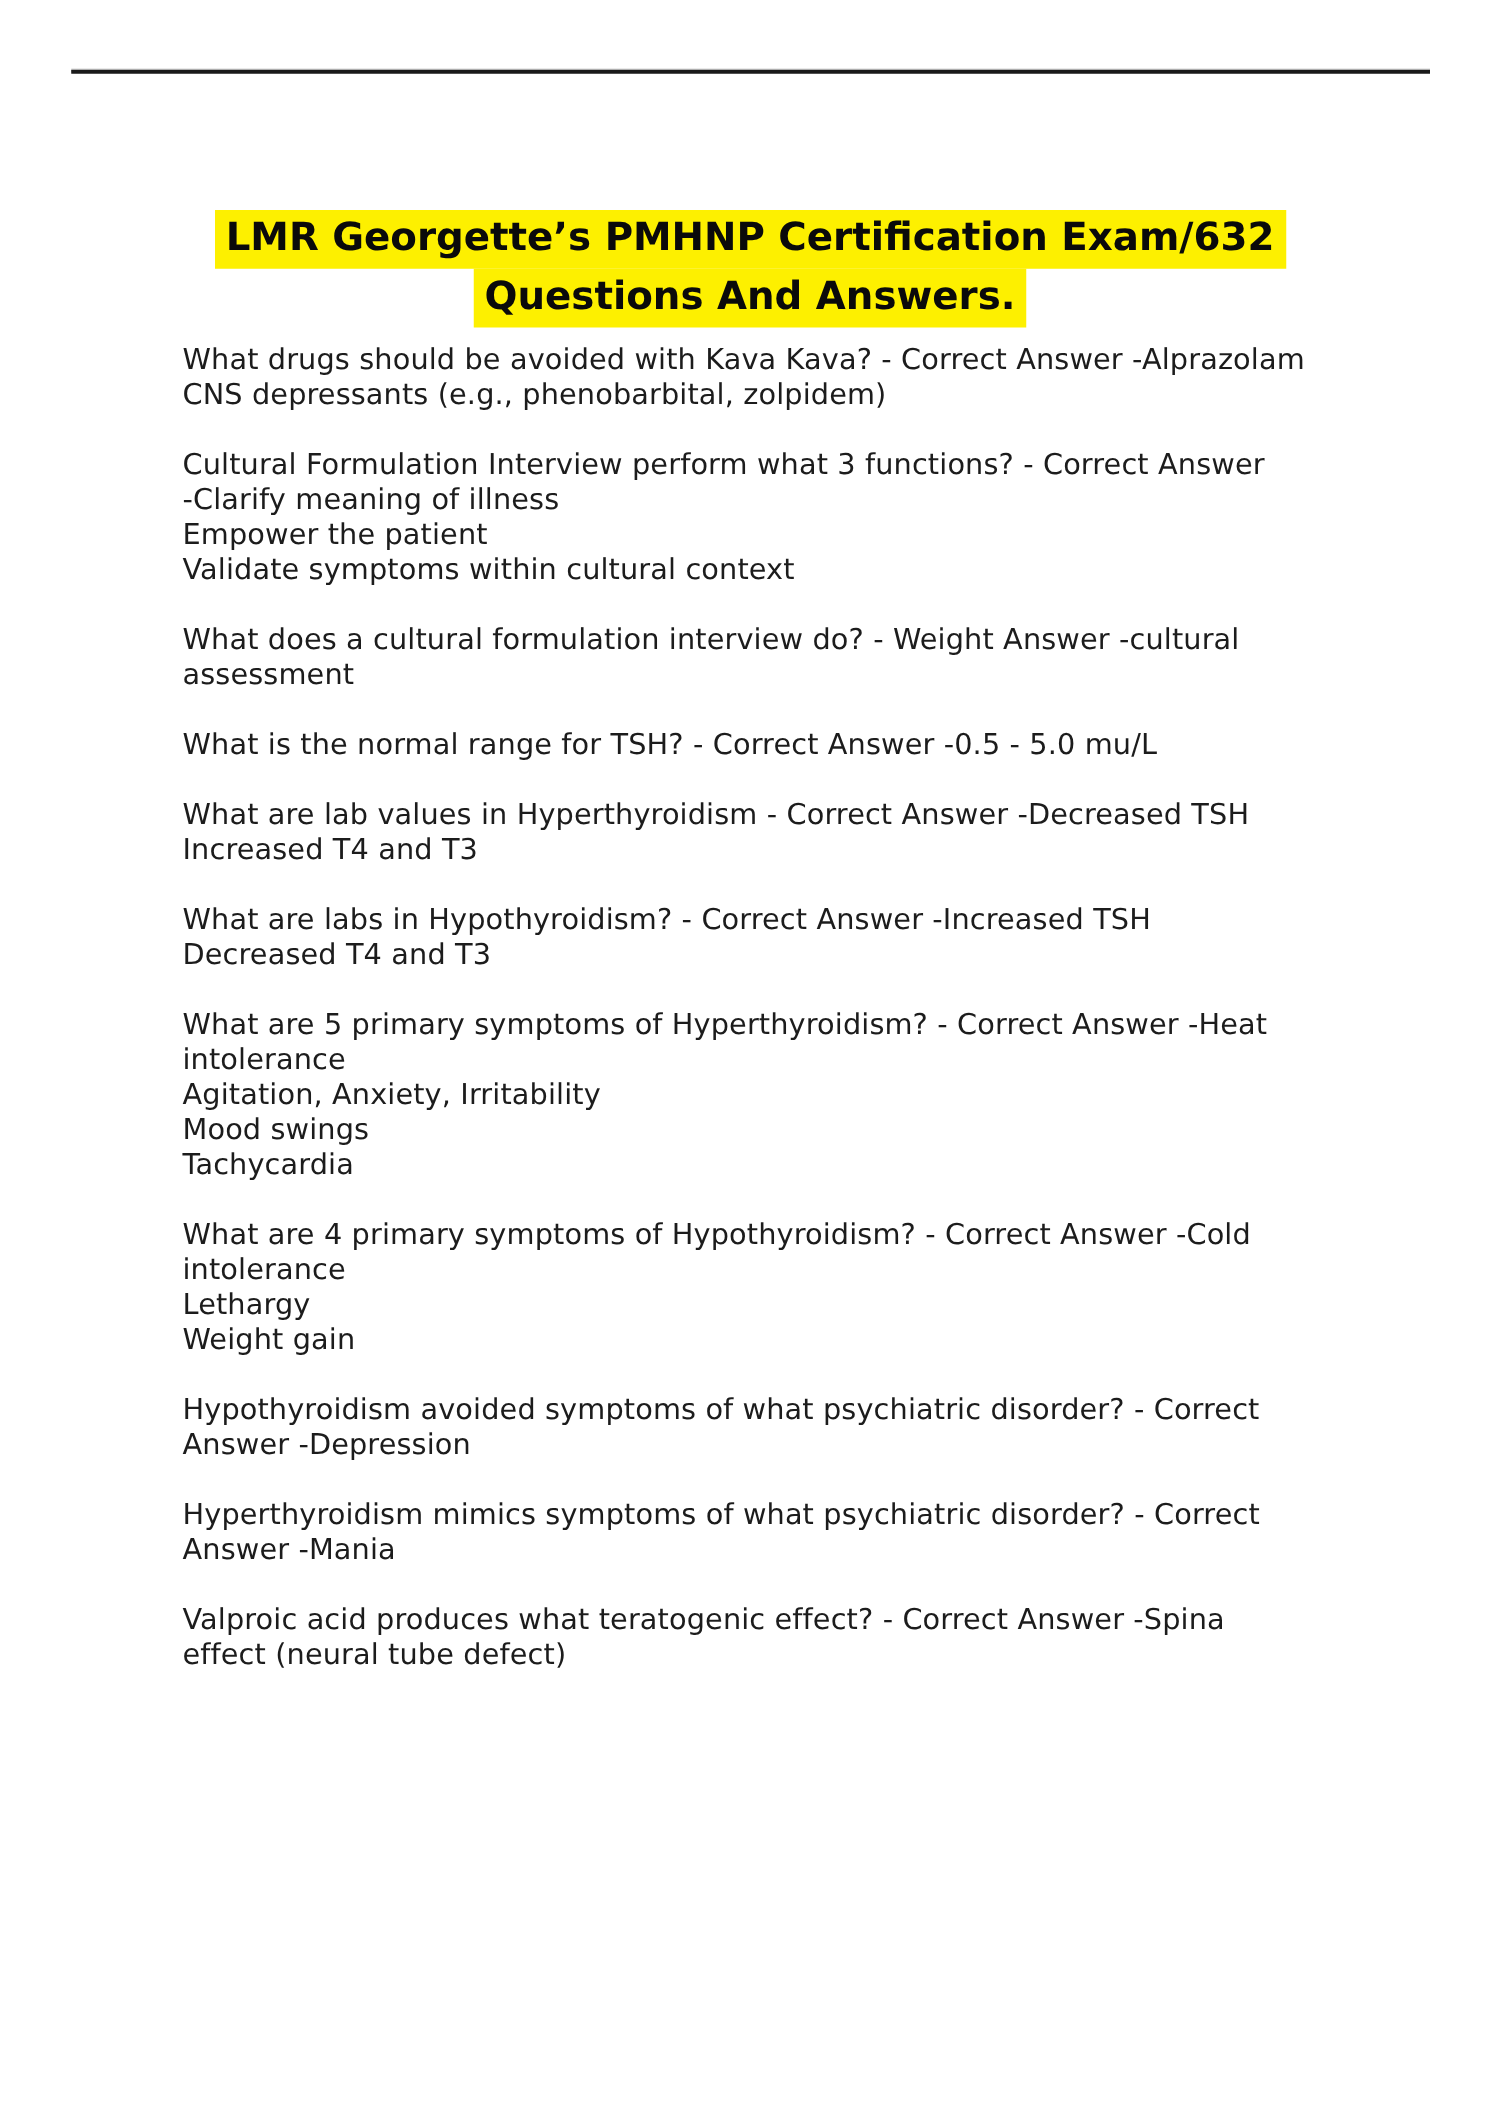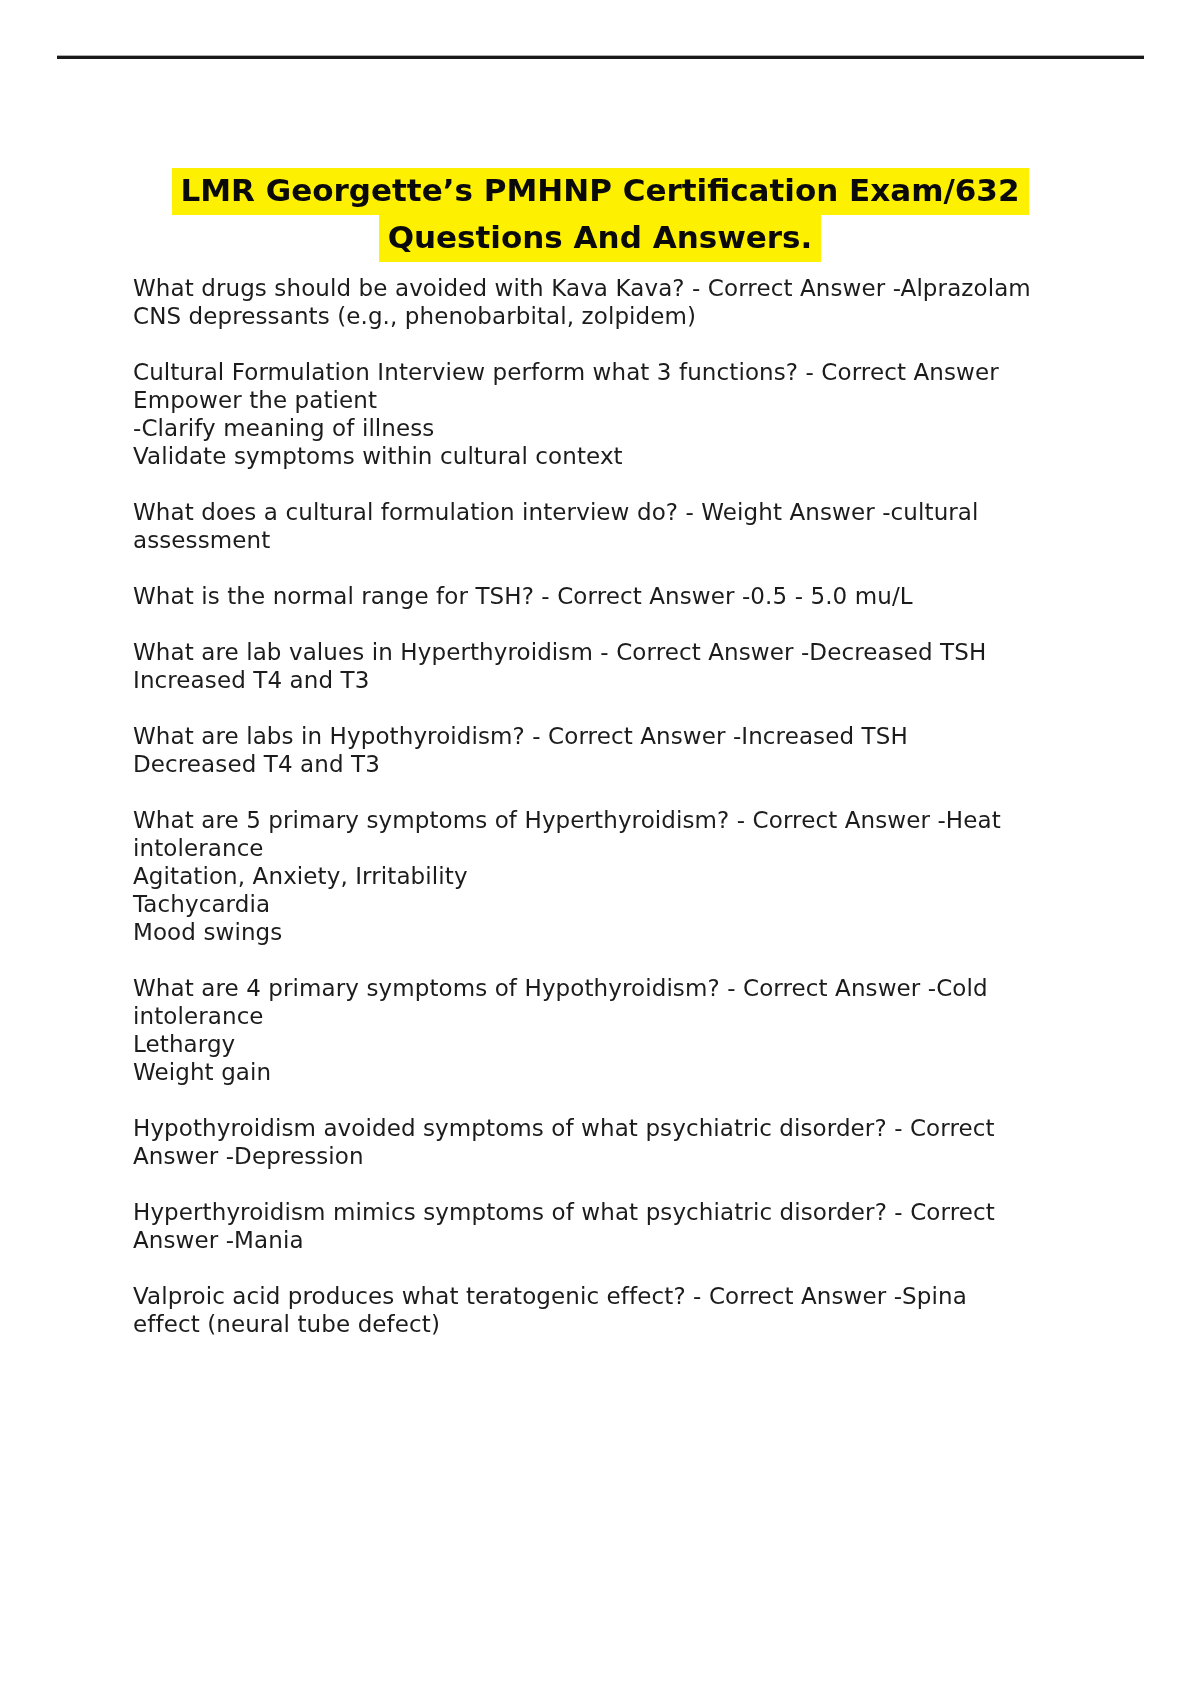--- a/index.html
+++ b/index.html
@@ -43,21 +43,21 @@
     letter-spacing: 0px;
     color: #0a0a0a;
   }
   .doc-title .hl {
     display: inline-block;
     padding: 1px 9px 3px 9px;
   }
   .doc-body {
     position: absolute;
     top: 274px;
-    left: 133px;
+    left: 146px;
     width: 960px;
     font-size: 23px;
     line-height: 28px;
     letter-spacing: 0.1px;
   }
   .para {
     margin: 0 0 28px 0;
   }
   .line {
     white-space: pre;
@@ -75,22 +75,22 @@
     <div><span class="hl" style="background: rgb(253, 240, 0);">Questions And Answers.</span></div>
   </div>
 
   <div class="doc-body">
       <div class="para">
         <div class="line">What drugs should be avoided with Kava Kava? - Correct Answer -Alprazolam</div>
         <div class="line">CNS depressants (e.g., phenobarbital, zolpidem)</div>
       </div>
       <div class="para">
         <div class="line">Cultural Formulation Interview perform what 3 functions? - Correct Answer</div>
+        <div class="line">-Clarify meaning of illness</div>
         <div class="line">Empower the patient</div>
-        <div class="line">-Clarify meaning of illness</div>
         <div class="line">Validate symptoms within cultural context</div>
       </div>
       <div class="para">
         <div class="line">What does a cultural formulation interview do? - Weight Answer -cultural</div>
         <div class="line">assessment</div>
       </div>
       <div class="para">
         <div class="line">What is the normal range for TSH? - Correct Answer -0.5 - 5.0 mu/L</div>
       </div>
       <div class="para">
@@ -98,22 +98,22 @@
         <div class="line">Increased T4 and T3</div>
       </div>
       <div class="para">
         <div class="line">What are labs in Hypothyroidism? - Correct Answer -Increased TSH</div>
         <div class="line">Decreased T4 and T3</div>
       </div>
       <div class="para">
         <div class="line">What are 5 primary symptoms of Hyperthyroidism? - Correct Answer -Heat</div>
         <div class="line">intolerance</div>
         <div class="line">Agitation, Anxiety, Irritability</div>
+        <div class="line">Mood swings</div>
         <div class="line">Tachycardia</div>
-        <div class="line">Mood swings</div>
       </div>
       <div class="para">
         <div class="line">What are 4 primary symptoms of Hypothyroidism? - Correct Answer -Cold</div>
         <div class="line">intolerance</div>
         <div class="line">Lethargy</div>
         <div class="line">Weight gain</div>
       </div>
       <div class="para">
         <div class="line">Hypothyroidism avoided symptoms of what psychiatric disorder? - Correct</div>
         <div class="line">Answer -Depression</div>

